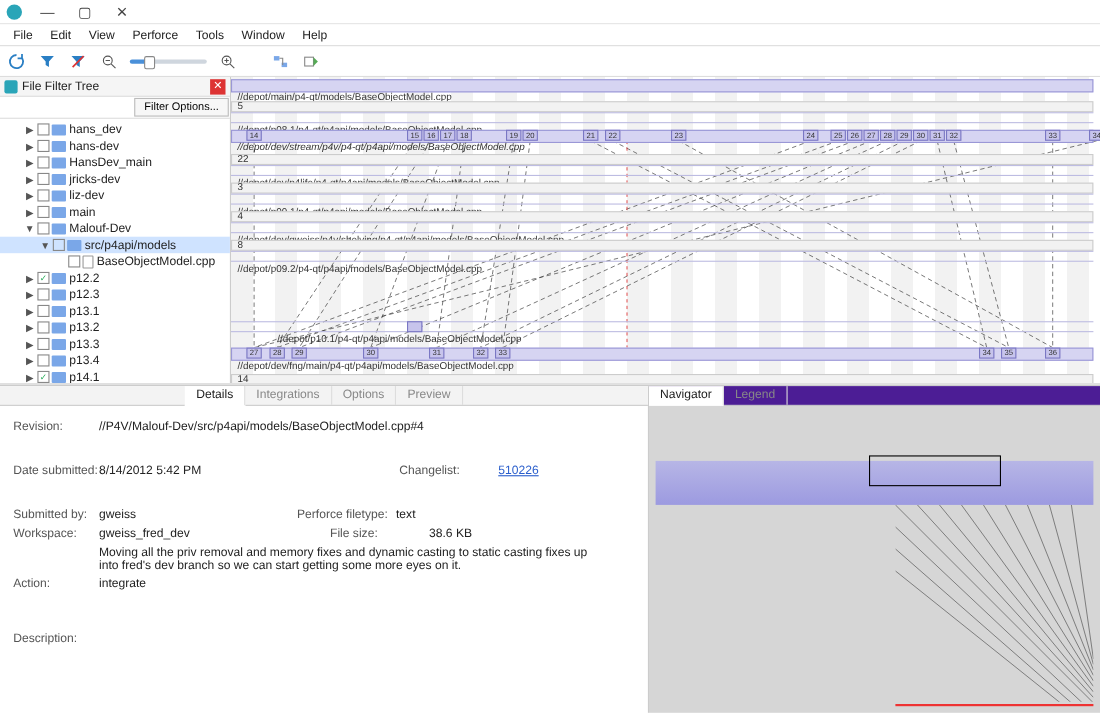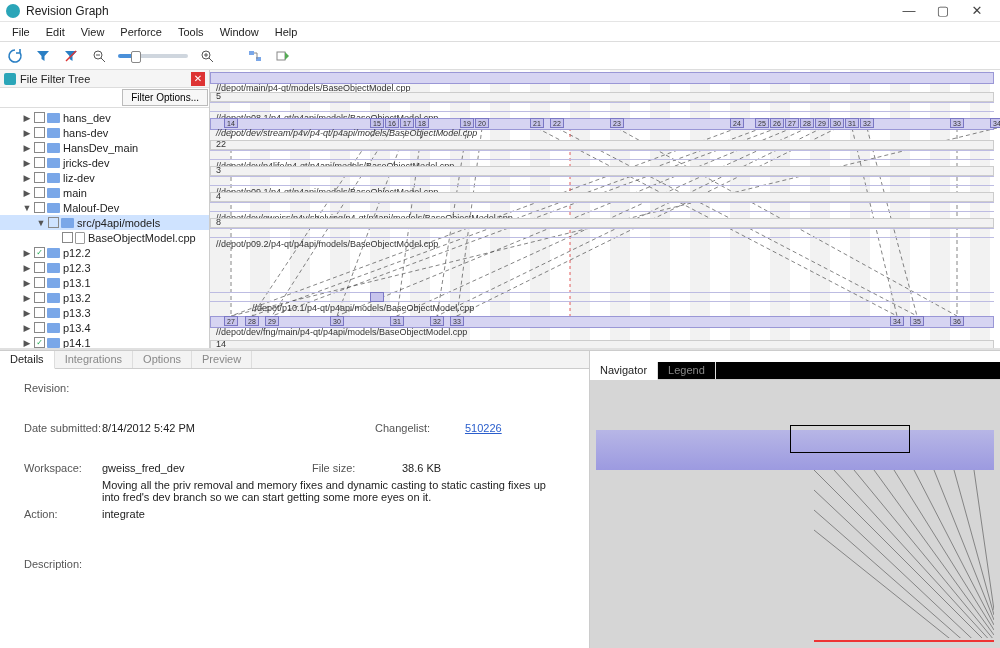--- a/index.html
+++ b/index.html
@@ -29,44 +29,43 @@
 .tree-row .fico{width:13px;height:10px;background:#7aa7e8;border-radius:1px;margin-right:3px;}
 .tree-row .fico.file{background:#fff;border:1px solid #999;width:10px;height:12px;}
 .tree-row.sel{background:#cfe3ff;}
 .graph{flex:1;position:relative;overflow:hidden;background:repeating-linear-gradient(to right,#f2f2f2 0,#f2f2f2 20px,#fff 20px,#fff 40px);}
 .branch{position:absolute;left:0;right:6px;height:12px;background:#d6d4f2;border:1px solid #9a97d6;}
 .branch.hdr{height:10px;background:#f2f2f2;border-color:#ccc;}
 .blabel{position:absolute;font-size:9px;color:#333;white-space:nowrap;}
 .rev{position:absolute;width:14px;height:10px;background:#c7c4ec;border:1px solid #7a77c4;font-size:7px;text-align:center;line-height:10px;color:#333;}
 .graph svg{position:absolute;inset:0;width:100%;height:100%;pointer-events:none;}
 .footer-left{flex:1;display:flex;flex-direction:column;border-right:1px solid #ccc;}
-.tabs{height:18px;display:flex;border-bottom:1px solid #ccc;background:#f3f3f3;}
+.tabs{height:18px;display:flex;border-bottom:1px solid #ccc;background:#f3f3f3;justify-content:center;}
 .tab{padding:2px 10px;border-right:1px solid #ddd;color:#888;cursor:default;}
 .tab.active{background:#fff;color:#222;border-bottom:1px solid #fff;margin-bottom:-1px;}
-.details{flex:1;padding:8px 24px;overflow:auto;}
+.details{flex:1;padding:8px 12px;overflow:auto;}
 .drow{display:flex;margin:5px 0;}
 .drow .dlab{width:78px;color:#555;}
 .drow .dlab2{width:90px;color:#555;margin-left:180px;}
 .dlink{color:#2a5ecc;}
 .nav{width:410px;display:flex;flex-direction:column;}
-.nav-tabs{height:18px;display:flex;border-bottom:1px solid #ccc;background:#000000;margin-top:11px;}
+.nav-tabs{height:18px;display:flex;border-bottom:1px solid #ccc;background:#4c1d95;}
 .nav-body{flex:1;background:#d6d6d6;position:relative;}
 .nav-thumb{position:absolute;left:6px;right:6px;top:50px;height:40px;background:linear-gradient(#b7b6e6,#9c9ae0);}
 .nav-box{position:absolute;border:1px solid #000;left:200px;top:45px;width:120px;height:28px;}
 .nav-lines{position:absolute;right:6px;top:90px;bottom:10px;width:180px;}
 .nav-lines svg{width:100%;height:100%;}
 .nav-red{position:absolute;right:6px;bottom:6px;width:180px;height:2px;background:#e33;}
 .divider{position:absolute;left:0;right:0;top:348px;height:2px;background:#e0e0e0;cursor:row-resize;}
 </style>
 </head>
 <body>
 
 <div class="titlebar">
   <div class="app-icon"></div>
-  <div class="title">Revision Graph</div>
   <div class="win-btn">—</div>
   <div class="win-btn">▢</div>
   <div class="win-btn">✕</div>
 </div>
 
 <div class="menubar" id="menubar">
     <span>File</span>
     <span>Edit</span>
     <span>View</span>
     <span>Perforce</span>
@@ -332,29 +331,36 @@
   <div class="footer-left">
     <div class="tabs" id="left-tabs">
         <div class="tab active">Details</div>
         <div class="tab">Integrations</div>
         <div class="tab">Options</div>
         <div class="tab">Preview</div>
       </div>
     <div class="details">
       <div class="drow">
           <div class="dlab">Revision:</div>
+          <div>//P4V/Malouf-Dev/src/p4api/models/BaseObjectModel.cpp#4</div>
         </div>
       <div style="height:18px"></div>
       <div class="drow">
         <div class="dlab">Date submitted:</div>
           <div>8/14/2012 5:42 PM</div>
         <div class="dlab2">Changelist:</div>
           <a href="#" class="dlink">510226</a>
       </div>
       <div style="height:18px"></div>
+      <div class="drow">
+        <div class="dlab">Submitted by:</div>
+          <div style="width:100px">gweiss</div>
+        <div class="dlab2" style="margin-left:80px">Perforce filetype:</div>
+          <div>text</div>
+      </div>
       <div class="drow">
         <div class="dlab">Workspace:</div>
           <div style="width:100px">gweiss_fred_dev</div>
         <div class="dlab2" style="margin-left:110px">File size:</div>
           <div>38.6 KB</div>
       </div>
       <div class="drow">
           <div class="dlab"></div>
           <div style="max-width:460px">Moving all the priv removal and memory fixes and dynamic casting to static casting fixes up into fred's dev branch so we can start getting some more eyes on it.</div>
         </div>

